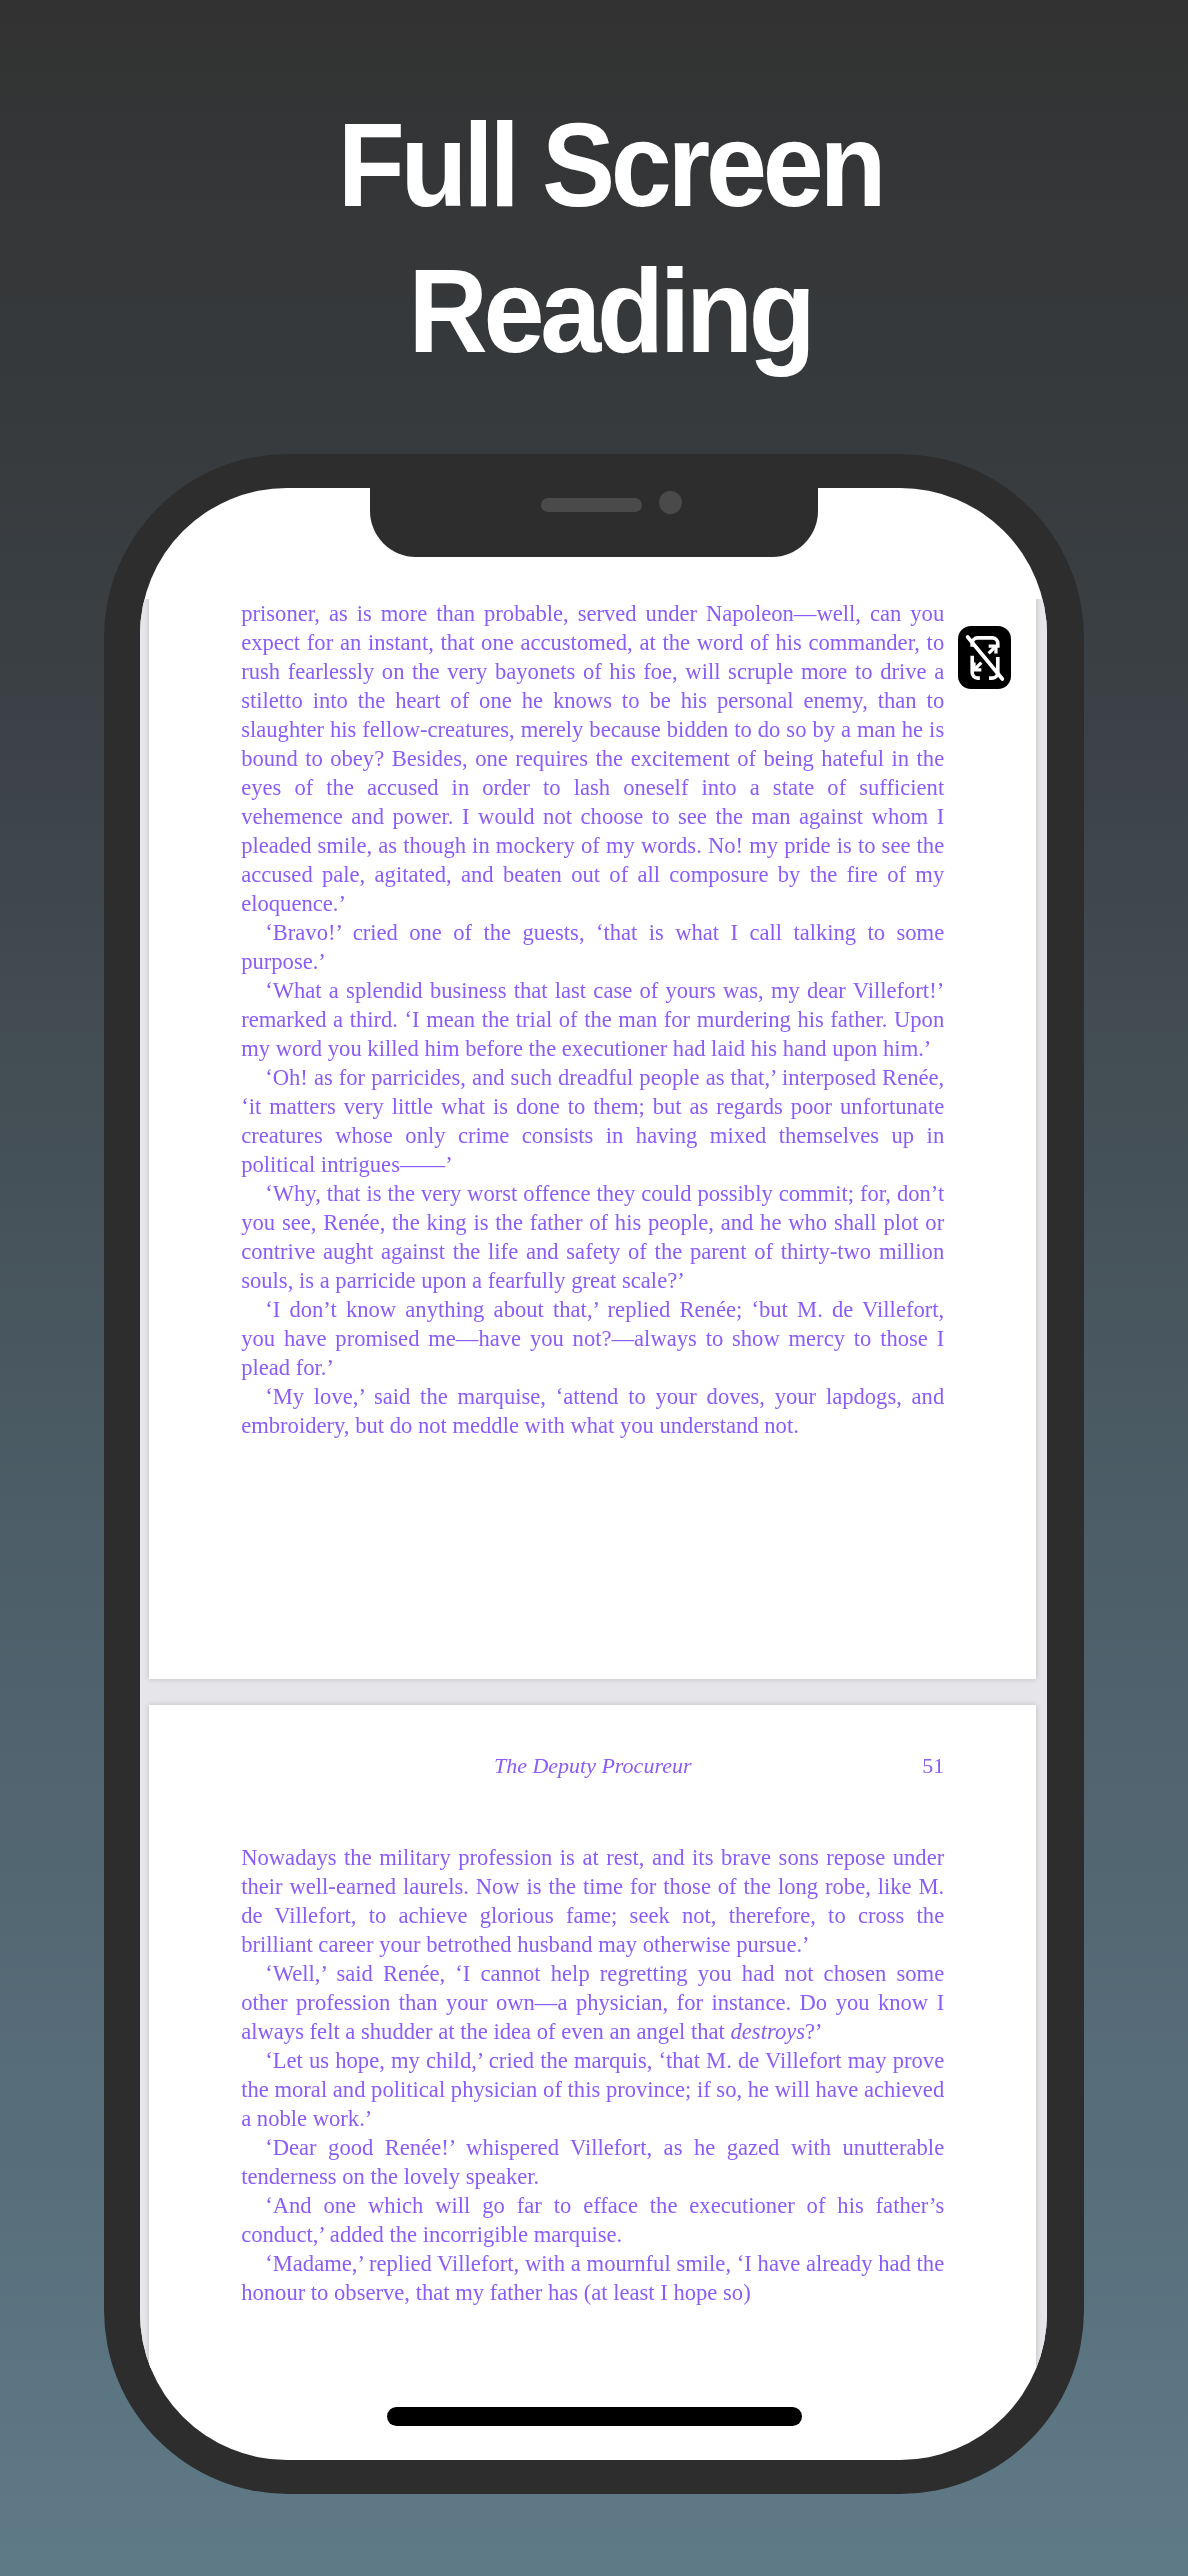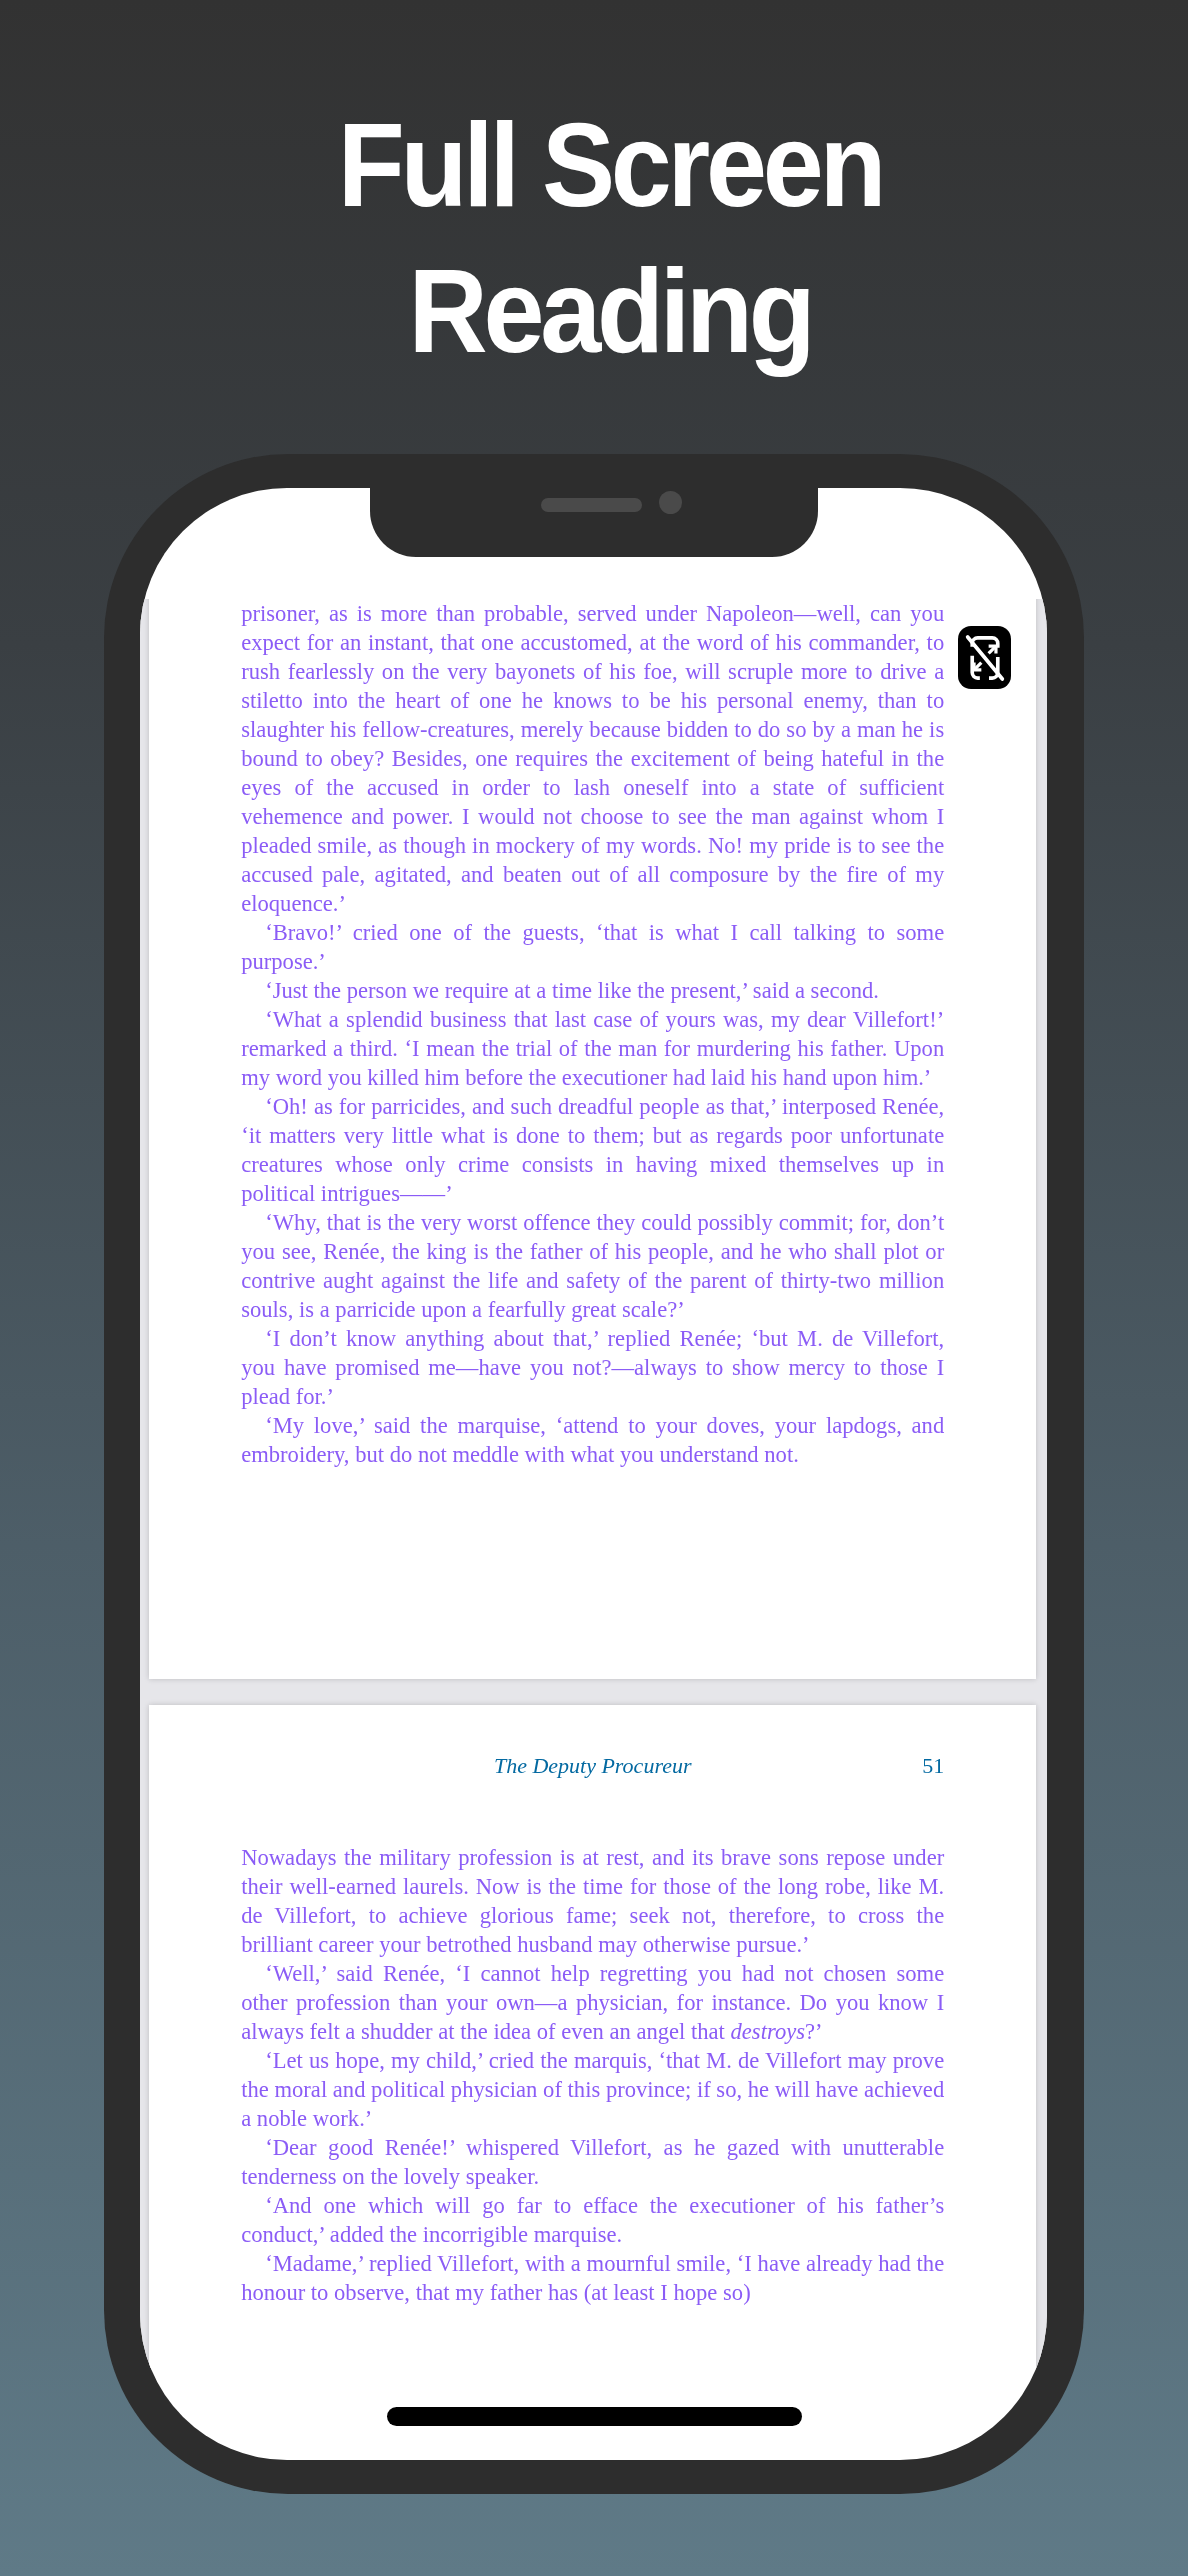--- a/index.html
+++ b/index.html
@@ -52,21 +52,21 @@
     font-family:"Liberation Serif", serif; font-size:22.6px; line-height:29px;
     color:#8b5cf6; text-align:justify; hyphens:none;
   }
   .page1 .text { top:461px; }
   .page2 .text { top:138px; }
   .text p { margin:0; text-indent:24px; }
   .text p.noindent { text-indent:0; }
   .text em { font-style:italic; }
   .running-head {
     position:absolute; top:48px; left:92px; width:703px; height:29.5px;
-    font-family:"Liberation Serif", serif; font-size:22px; color:#0369a1;
+    font-family:"Liberation Serif", serif; font-size:22px; color:#8b5cf6;
   }
   .running-title {
     position:absolute; left:0; width:703px; text-align:center; font-style:italic;
   }
   .page-num { position:absolute; right:0;margin-left:7px; }
   .expand-btn {
     position:absolute; left:818px; top:138px; width:53px; height:63px;
     background:#000; border-radius:13px; z-index:6;
     display:flex; align-items:center; justify-content:center;
   }
@@ -88,21 +88,20 @@
     <div class="notch">
       <div class="speaker"></div>
       <div class="camera"></div>
     </div>
 
     <div class="reader">
       <div class="page page1">
         <div class="text">
           <p class="noindent">prisoner, as is more than probable, served under Napoleon—well, can you expect for an instant, that one accustomed, at the word of his commander, to rush fearlessly on the very bayonets of his foe, will scruple more to drive a stiletto into the heart of one he knows to be his personal enemy, than to slaughter his fellow-creatures, merely because bidden to do so by a man he is bound to obey? Besides, one requires the excitement of being hateful in the eyes of the accused in order to lash oneself into a state of sufficient vehemence and power. I would not choose to see the man against whom I pleaded smile, as though in mockery of my words. No! my pride is to see the accused pale, agitated, and beaten out of all composure by the fire of my eloquence.’</p>
           <p>‘Bravo!’ cried one of the guests, ‘that is what I call talking to some purpose.’</p>
-          <p>‘Just the person we require at a time like the present,’ said a second.</p>
           <p>‘What a splendid business that last case of yours was, my dear Villefort!’ remarked a third. ‘I mean the trial of the man for murdering his father. Upon my word you killed him before the executioner had laid his hand upon him.’</p>
           <p>‘Oh! as for parricides, and such dreadful people as that,’ interposed Renée, ‘it matters very little what is done to them; but as regards poor unfortunate creatures whose only crime consists in having mixed themselves up in political intrigues——’</p>
           <p>‘Why, that is the very worst offence they could possibly commit; for, don’t you see, Renée, the king is the father of his people, and he who shall plot or contrive aught against the life and safety of the parent of thirty-two million souls, is a parricide upon a fearfully great scale?’</p>
           <p>‘I don’t know anything about that,’ replied Renée; ‘but M. de Villefort, you have promised me—have you not?—always to show mercy to those I plead for.’</p>
           <p>‘My love,’ said the marquise, ‘attend to your doves, your lapdogs, and embroidery, but do not meddle with what you understand not.</p>
         </div>
       </div>
 
       <div class="page page2">
         <div class="running-head">

